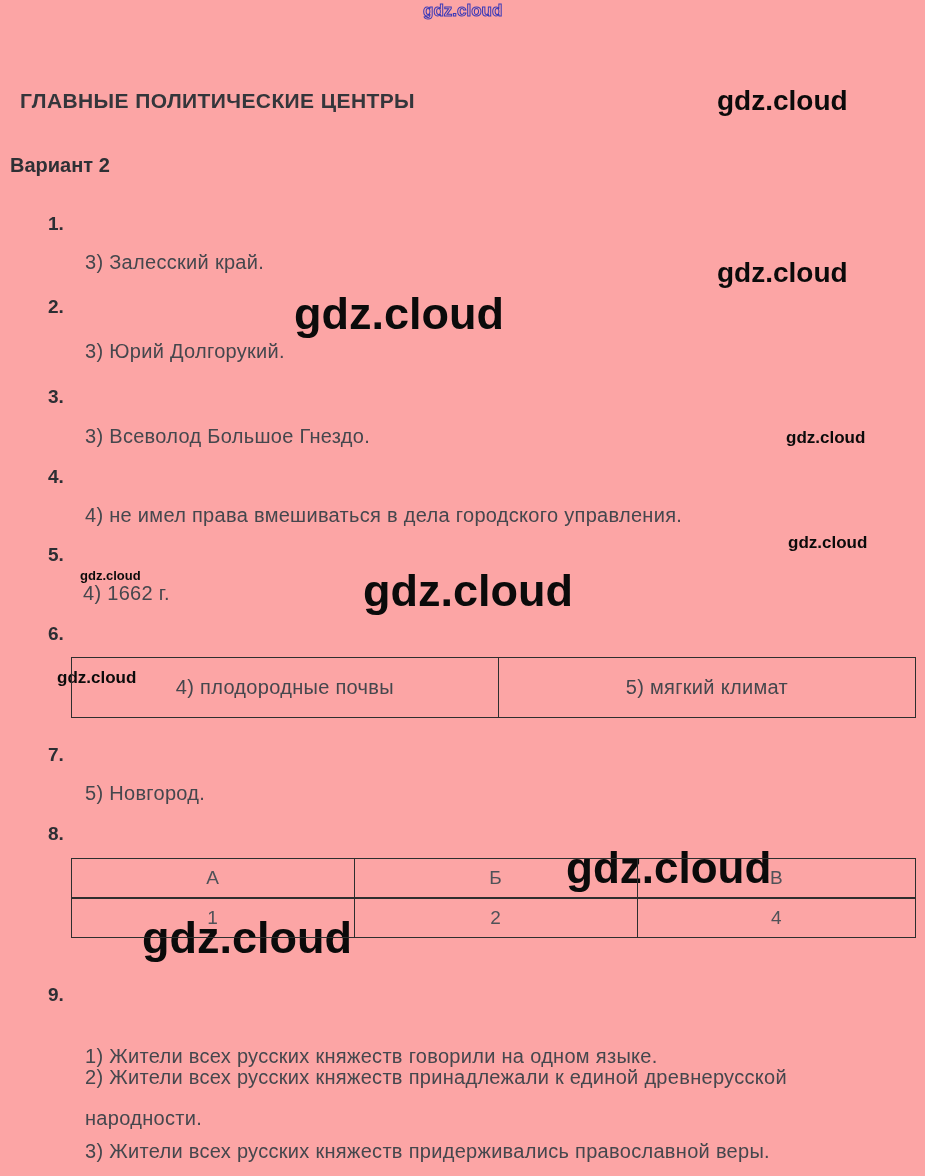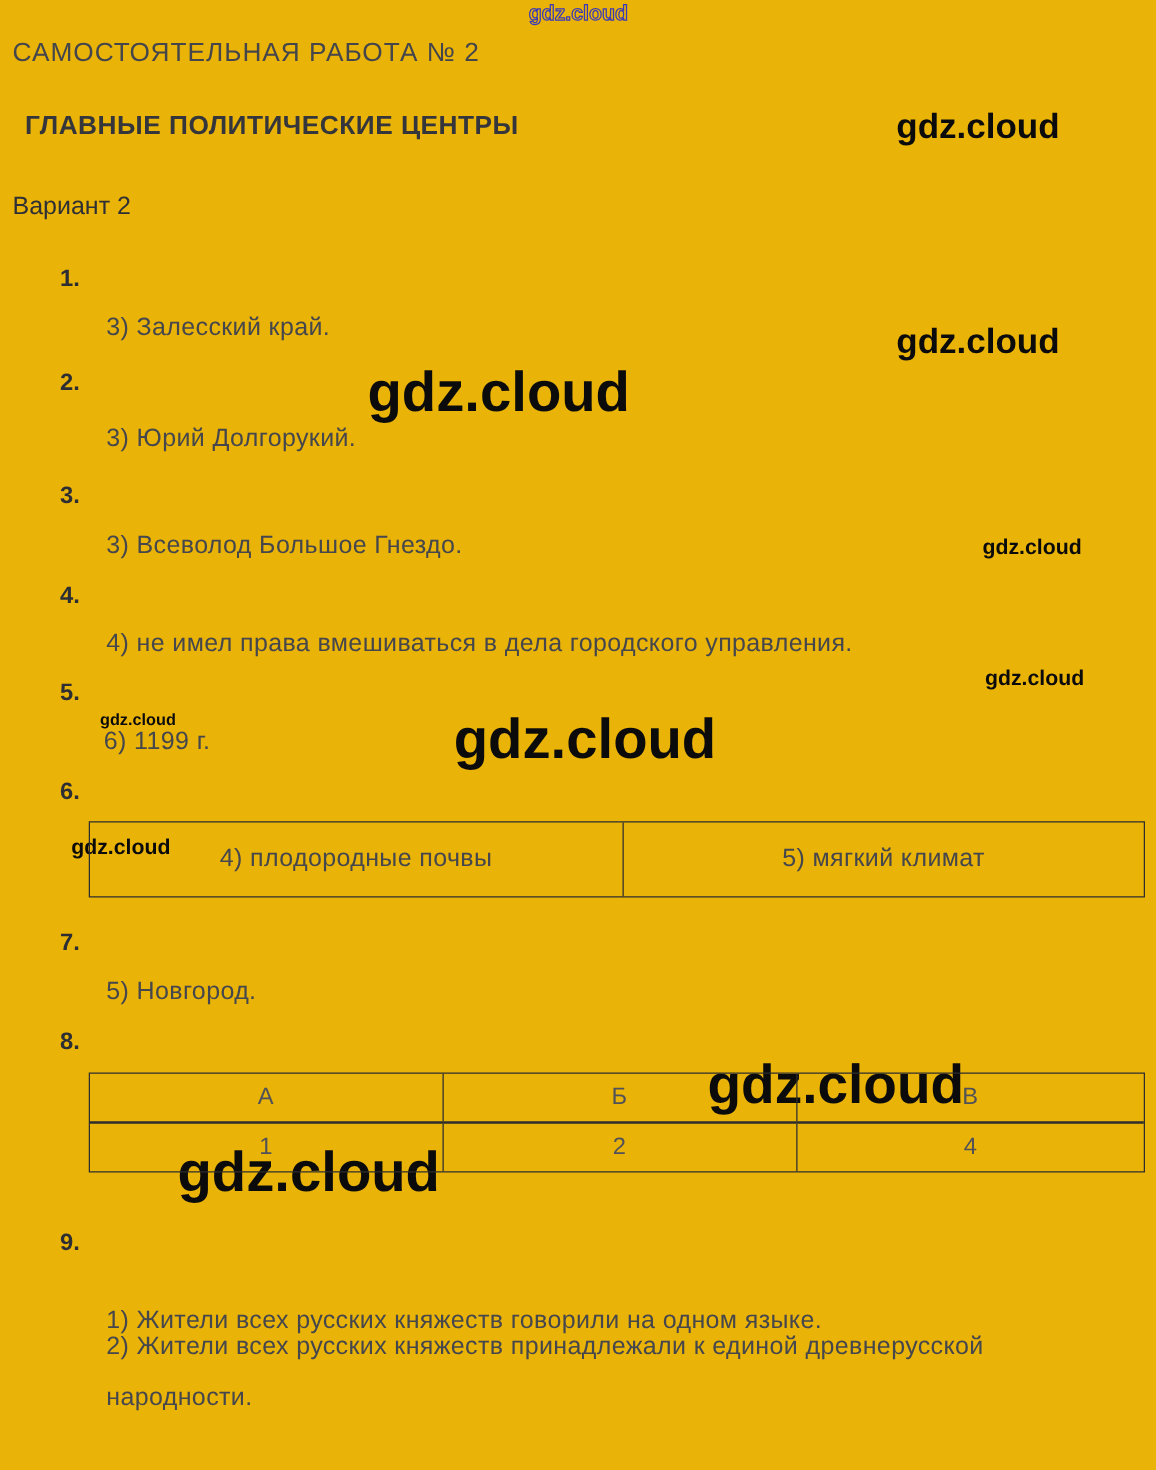--- a/index.html
+++ b/index.html
@@ -4,40 +4,40 @@
 <style>
   html, body {
     margin: 0;
     padding: 0;
     background: #ffffff;
   }
   .page {
     position: relative;
     width: 925px;
     height: 1176px;
-    background: #eab308;
+    background: #fca5a5;
     overflow: hidden;
     font-family: "Liberation Sans", "DejaVu Sans", sans-serif;
   }
   .abs { position: absolute; white-space: nowrap; }
 
   
   .doc-title {
     left: 10px; top: 31px;
     font-size: 21px; font-weight: 400;
     letter-spacing: 0.8px; color: #44464c;
   }
   .section-title {
     left: 20px; top: 89px;
     font-size: 21px; font-weight: 700;
     letter-spacing: 0.4px; color: #34363b;
   }
   .variant-label {
     left: 10px; top: 154px;
-    font-size: 20px; font-weight: 400;
+    font-size: 20px; font-weight: 700;
     color: #2e3035;
   }
 
   
   .qnum {
     font-size: 19px; font-weight: 700; color: #2c2e33;
   }
   .answer {
     font-size: 20px; font-weight: 400; color: #45474d;
     letter-spacing: 0.3px;
@@ -94,38 +94,37 @@
   <div class="abs wm wm-md" style="left:717px; top:257px;">gdz.cloud</div>
   <div class="abs wm wm-big" style="left:294px; top:288px;">gdz.cloud</div>
   <div class="abs wm wm-sm" style="left:786px; top:428px;">gdz.cloud</div>
   <div class="abs wm wm-sm" style="left:788px; top:533px;">gdz.cloud</div>
   <div class="abs wm wm-xs" style="left:80px;  top:568px;">gdz.cloud</div>
   <div class="abs wm wm-big" style="left:363px; top:565px;">gdz.cloud</div>
   <div class="abs wm wm-sm" style="left:57px;  top:668px;">gdz.cloud</div>
   <div class="abs wm" style="left:566px; top:843px; font-size:44px;">gdz.cloud</div>
   <div class="abs wm wm-big" style="left:142px; top:912px;">gdz.cloud</div>
 
-  <div class="abs doc-title">САМОСТОЯТЕЛЬНАЯ РАБОТА № 2</div>
   <div class="abs section-title">ГЛАВНЫЕ ПОЛИТИЧЕСКИЕ ЦЕНТРЫ</div>
   <div class="abs variant-label">Вариант 2</div>
 
   <div class="abs qnum" style="left:48px; top:213px;">1.</div>
   <div class="abs answer" style="left:85px; top:251px;">3) Залесский край.</div>
 
   <div class="abs qnum" style="left:48px; top:296px;">2.</div>
   <div class="abs answer" style="left:85px; top:340px;">3) Юрий Долгорукий.</div>
 
   <div class="abs qnum" style="left:48px; top:386px;">3.</div>
   <div class="abs answer" style="left:85px; top:425px;">3) Всеволод Большое Гнездо.</div>
 
   <div class="abs qnum" style="left:48px; top:466px;">4.</div>
   <div class="abs answer" style="left:85px; top:504px;">4) не имел права вмешиваться в дела городского управления.</div>
 
   <div class="abs qnum" style="left:48px; top:544px;">5.</div>
-  <div class="abs answer" style="left:83px; top:582px;">6) 1199 г.</div>
+  <div class="abs answer" style="left:83px; top:582px;">4) 1662 г.</div>
 
   <div class="abs qnum" style="left:48px; top:623px;">6.</div>
   <div class="ans-table" id="table-q6">
     <div class="t-row">
       <div class="t-cell">4) плодородные почвы</div>
       <div class="t-cell">5) мягкий климат</div>
     </div>
   </div>
 
   <div class="abs qnum" style="left:48px; top:744px;">7.</div>
@@ -142,14 +141,15 @@
       <div class="t-cell">1</div>
       <div class="t-cell">2</div>
       <div class="t-cell">4</div>
     </div>
   </div>
 
   <div class="abs qnum" style="left:48px; top:984px;">9.</div>
   <div class="abs answer" style="left:85px; top:1025px;margin-top:20px;">1) Жители всех русских княжеств говорили на одном языке.</div>
   <div class="abs answer" style="left:85px; top:1066px;">2) Жители всех русских княжеств принадлежали к единой древнерусской</div>
   <div class="abs answer" style="left:85px; top:1107px;">народности.</div>
+  <div class="abs answer" style="left:85px; top:1140px;">3) Жители всех русских княжеств придерживались православной веры.</div>
 
 </div>
 
 </body></html>

